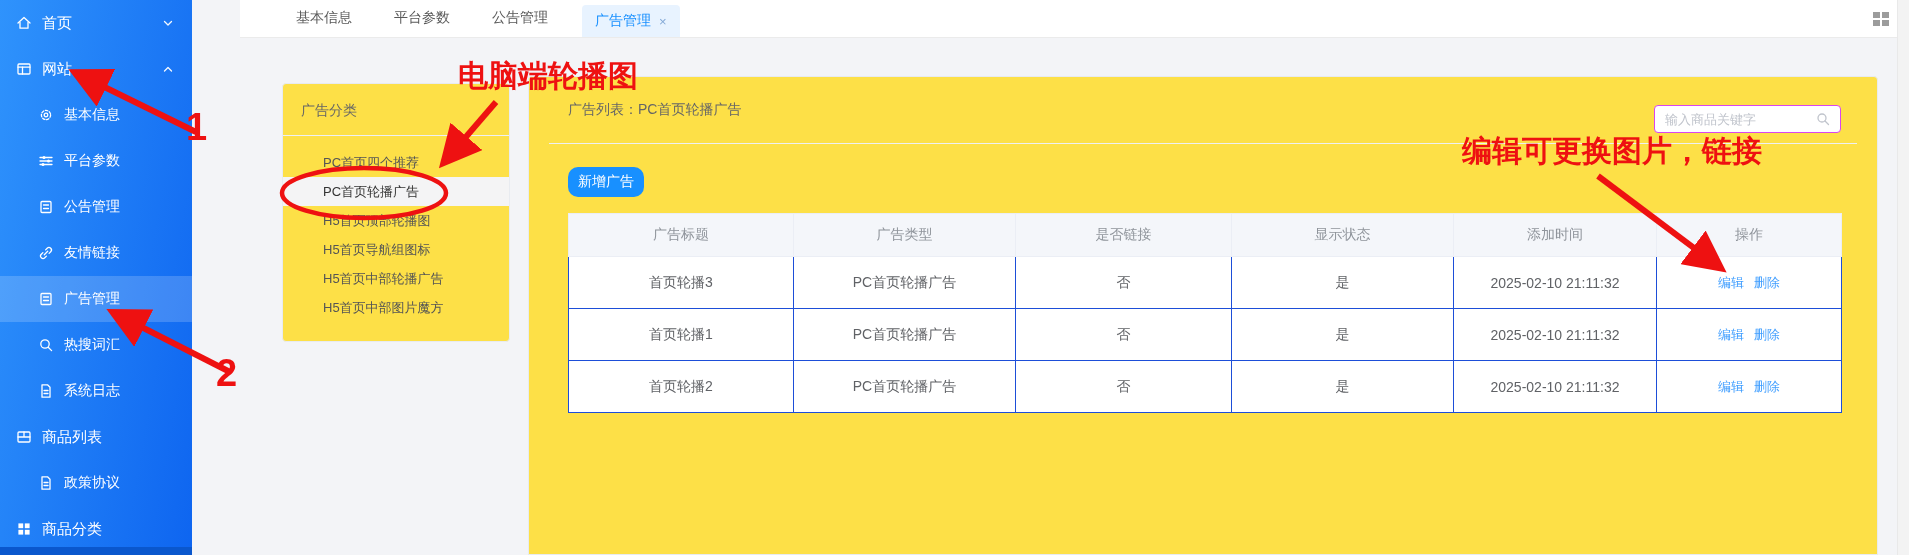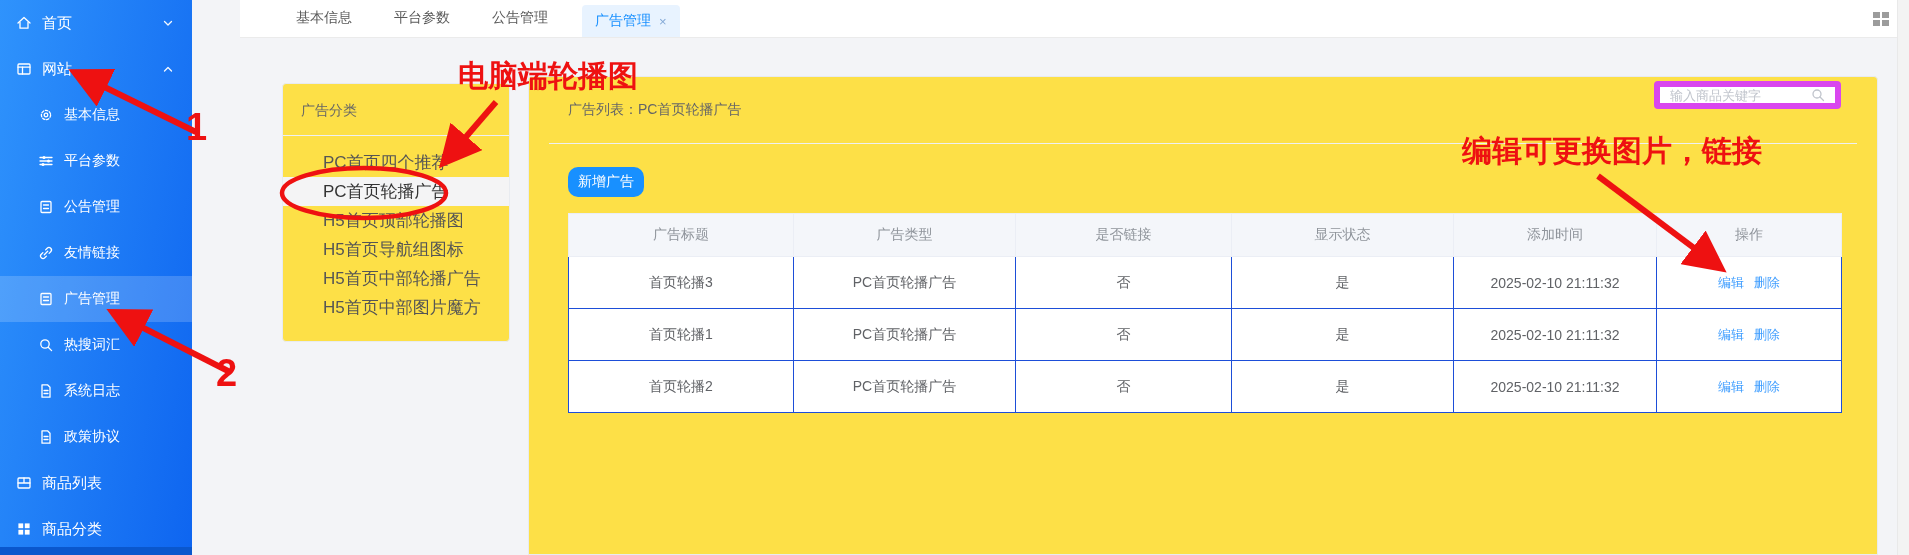--- a/index.html
+++ b/index.html
@@ -27,28 +27,28 @@
     padding:0 13px; gap:8px; }
   .tab-close { font-size:13px; color:#84a9d6; line-height:1; cursor:pointer; }
   .grid-icon { position:absolute; right:19px; top:11px; cursor:pointer; }
 
   
   .card { position:absolute; background:#fde047; border:1px solid #e8ebf0; border-radius:4px; }
   .cat-card { left:282px; top:83px; width:228px; height:259px; }
   .cat-title { height:52px; line-height:52px; padding-left:18px; font-size:14px; color:#666;
     border-bottom:1px solid #eef0f4; }
   .cat-list { padding-top:12px; }
-  .cat-item { height:29px; line-height:29px; padding-left:40px; font-size:17px; color:#555;
+  .cat-item { height:29px; line-height:29px; padding-left:40px; font-size:13px; color:#555;
     cursor:pointer; white-space:nowrap; }
   .cat-item.selected { background:#f4f4f5; color:#333; }
 
   .main-card { left:528px; top:76px; width:1350px; height:479px; border-radius:4px 4px 0 0; }
   .list-title { position:absolute; left:39px; top:24px; font-size:14px; color:#666; }
-  .search-box { position:absolute; left:1125px; top:4px; width:187px; height:28px;
-    border:6px solid #d946ef; border-radius:4px; display:flex; align-items:center;
+  .search-box { position:absolute; left:1125px; top:28px; width:187px; height:28px;
+    border:1px solid #d946ef; border-radius:4px; display:flex; align-items:center;
     padding:0 10px; background:#fff; }
   .search-box input { border:none; outline:none; flex:1; font-size:13px; color:#333; min-width:0; }
   .search-box input::placeholder { color:#c0c4cc; }
   .hdr-divider { position:absolute; left:20px; right:20px; top:66px; border-top:1px solid #eef0f4; }
   .add-btn { position:absolute; left:39px; top:90px; width:76px; height:30px; background:#1890ff;
     color:#fff; font-size:14px; border:none; border-radius:10px; cursor:pointer; }
 
   table.ad-table { position:absolute; left:39px; top:136px; width:1273px;
     border-collapse:collapse; table-layout:fixed; text-align:center; font-size:14px; color:#606266; }
   .ad-table th { height:43px; background:#f4f6fa; font-weight:400; color:#8f949b;
@@ -168,37 +168,37 @@
         </div>
         <div class="sb-item sub">
           <span class="sb-icon">
             <svg width="16" height="16" viewBox="0 0 16 16" fill="none" stroke="currentColor" stroke-width="1.3" stroke-linecap="round" stroke-linejoin="round">
               <path d="M4 1.8 H9.5 L12 4.3 V14.2 H4 Z"></path>
               <path d="M6 7.5 H10 M6 10.5 H10"></path>
             </svg>
           </span>
           <span>系统日志</span>
         </div>
+        <div class="sb-item">
+          <span class="sb-icon">
+            <svg width="16" height="16" viewBox="0 0 16 16" fill="none" stroke="currentColor" stroke-width="1.3" stroke-linecap="round" stroke-linejoin="round">
+              <rect x="2" y="3" width="12" height="10" rx="1"></rect>
+              <path d="M2 8 H14 M8 3 V8"></path>
+            </svg>
+          </span>
+          <span>商品列表</span>
+        </div>
         <div class="sb-item sub">
           <span class="sb-icon">
             <svg width="16" height="16" viewBox="0 0 16 16" fill="none" stroke="currentColor" stroke-width="1.3" stroke-linecap="round" stroke-linejoin="round">
               <path d="M4 1.8 H9.5 L12 4.3 V14.2 H4 Z"></path>
               <path d="M6 7.5 H10 M6 10.5 H10"></path>
             </svg>
           </span>
           <span>政策协议</span>
-        </div>
-        <div class="sb-item">
-          <span class="sb-icon">
-            <svg width="16" height="16" viewBox="0 0 16 16" fill="none" stroke="currentColor" stroke-width="1.3" stroke-linecap="round" stroke-linejoin="round">
-              <rect x="2" y="3" width="12" height="10" rx="1"></rect>
-              <path d="M2 8 H14 M8 3 V8"></path>
-            </svg>
-          </span>
-          <span>商品列表</span>
         </div>
         <div class="sb-item">
           <span class="sb-icon">
             <svg width="16" height="16" viewBox="0 0 16 16" fill="none" stroke="currentColor" stroke-width="1.3" stroke-linecap="round" stroke-linejoin="round">
               <rect x="2.4" y="2.4" width="4.8" height="4.8" fill="#fff" stroke="none"></rect>
               <rect x="8.8" y="2.4" width="4.8" height="4.8" fill="#fff" stroke="none"></rect>
               <rect x="2.4" y="8.8" width="4.8" height="4.8" fill="#fff" stroke="none"></rect>
               <rect x="8.8" y="8.8" width="4.8" height="4.8" fill="#fff" stroke="none"></rect>
             </svg>
           </span>

